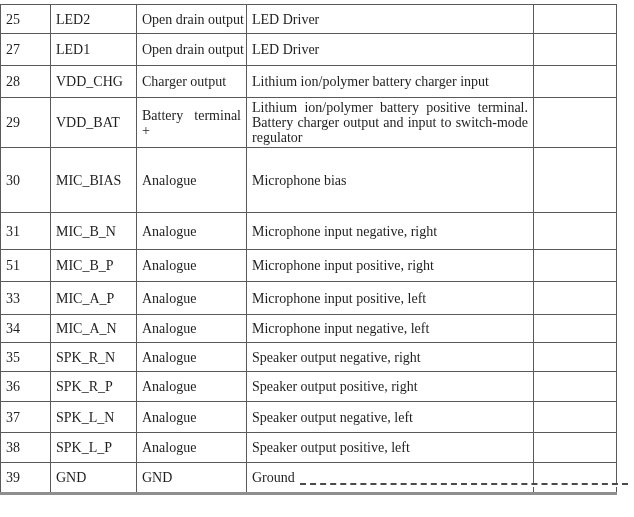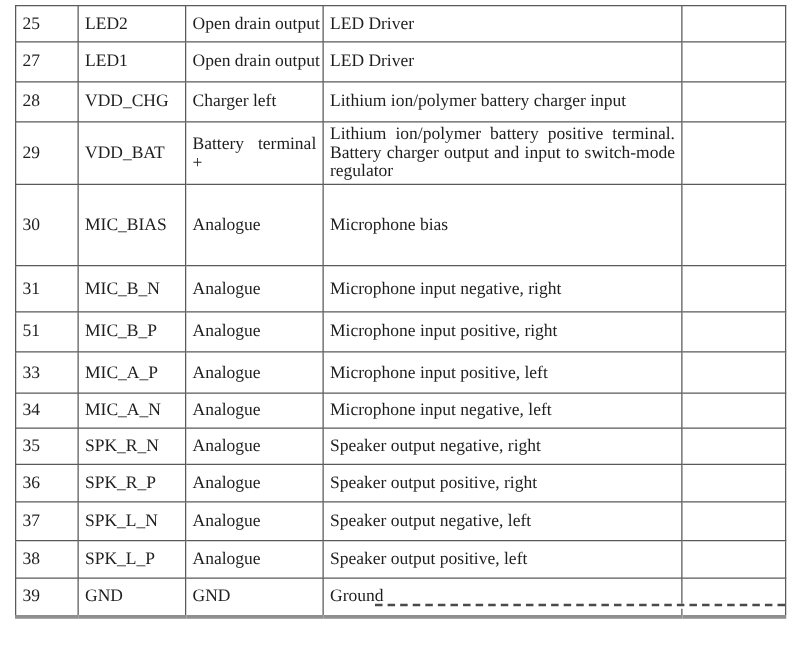--- a/index.html
+++ b/index.html
@@ -10,21 +10,21 @@
   .page {
     position: relative;
     width: 634px;
     height: 517px;
     background: #ffffff;
     font-family: "Liberation Serif", "DejaVu Serif", serif;
     overflow: hidden;
   }
   table.pin-table {
     position: absolute;
-    left: 12px;
+    left: 0;
     top: 4px;
     width: 616px;
     border-collapse: collapse;
     table-layout: fixed;
     border-radius: 12px;
   }
   table.pin-table td {
     border: 1px solid #5a5a5a;
     font-size: 14px;
     line-height: 15px;
@@ -95,21 +95,21 @@
       <tr>
         <td class="c-pin">27</td>
         <td class="c-name">LED1</td>
         <td class="c-type">Open drain output</td>
         <td class="c-desc">LED Driver</td>
         <td class="c-notes"></td>
       </tr>
       <tr>
         <td class="c-pin">28</td>
         <td class="c-name">VDD_CHG</td>
-        <td class="c-type">Charger left</td>
+        <td class="c-type">Charger output</td>
         <td class="c-desc">Lithium ion/polymer battery charger input</td>
         <td class="c-notes"></td>
       </tr>
       <tr>
         <td class="c-pin">29</td>
         <td class="c-name">VDD_BAT</td>
         <td class="c-type wrap justify">Battery terminal +</td>
         <td class="c-desc justify">Lithium ion/polymer battery positive terminal. Battery charger output and input to switch-mode regulator</td>
         <td class="c-notes"></td>
       </tr>

